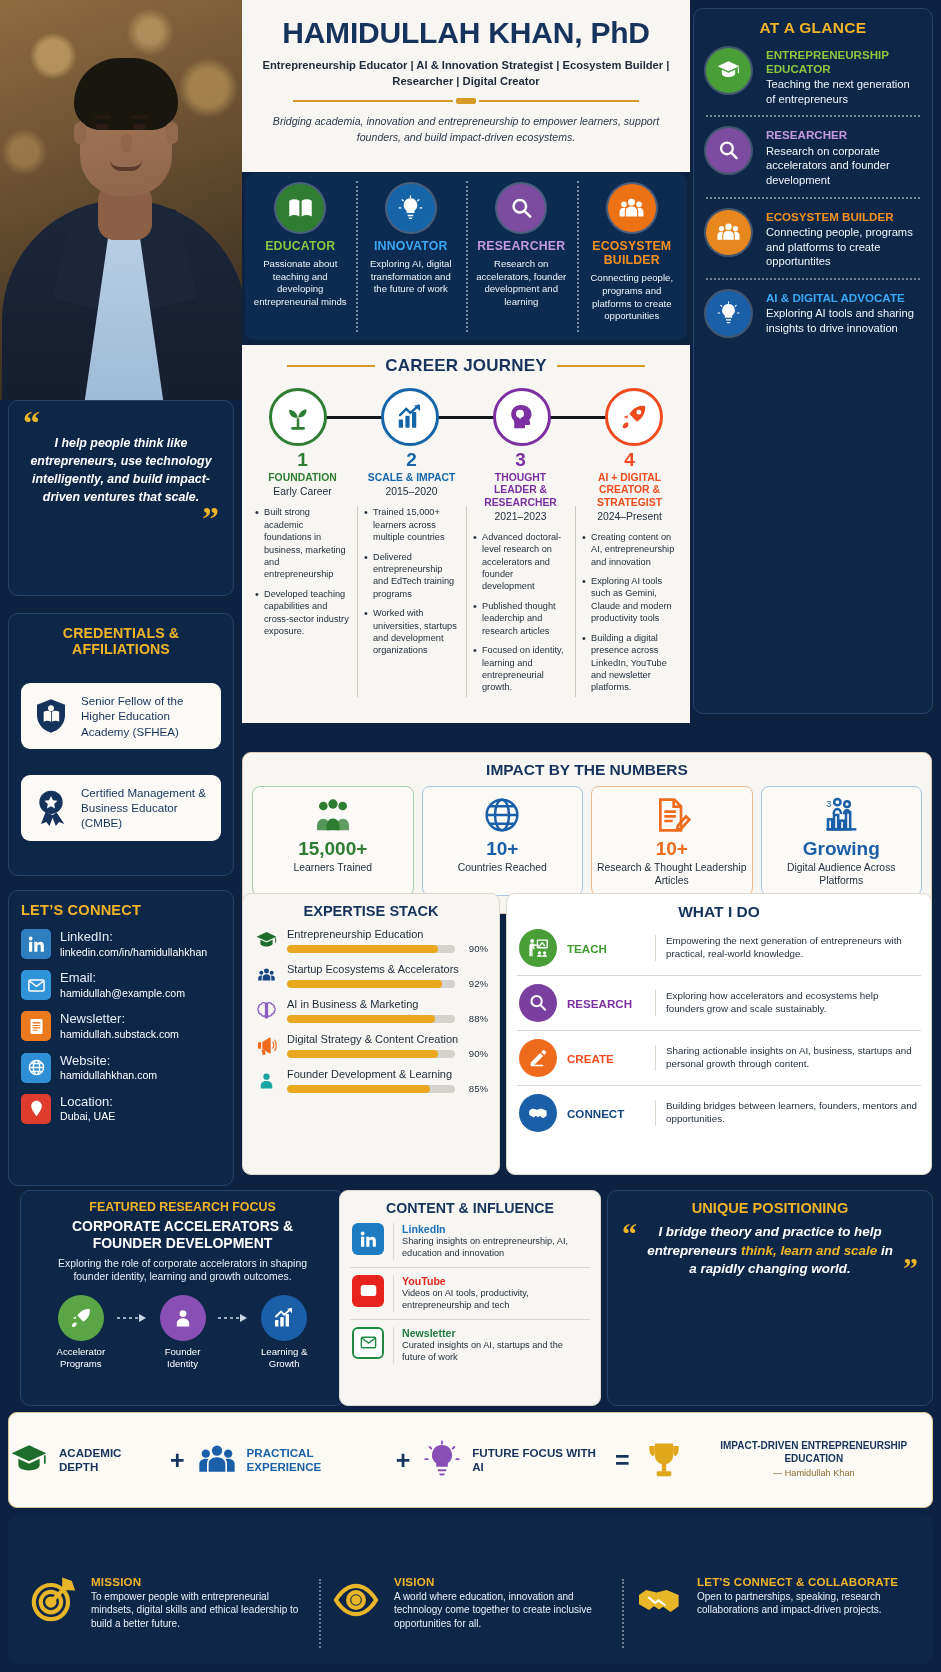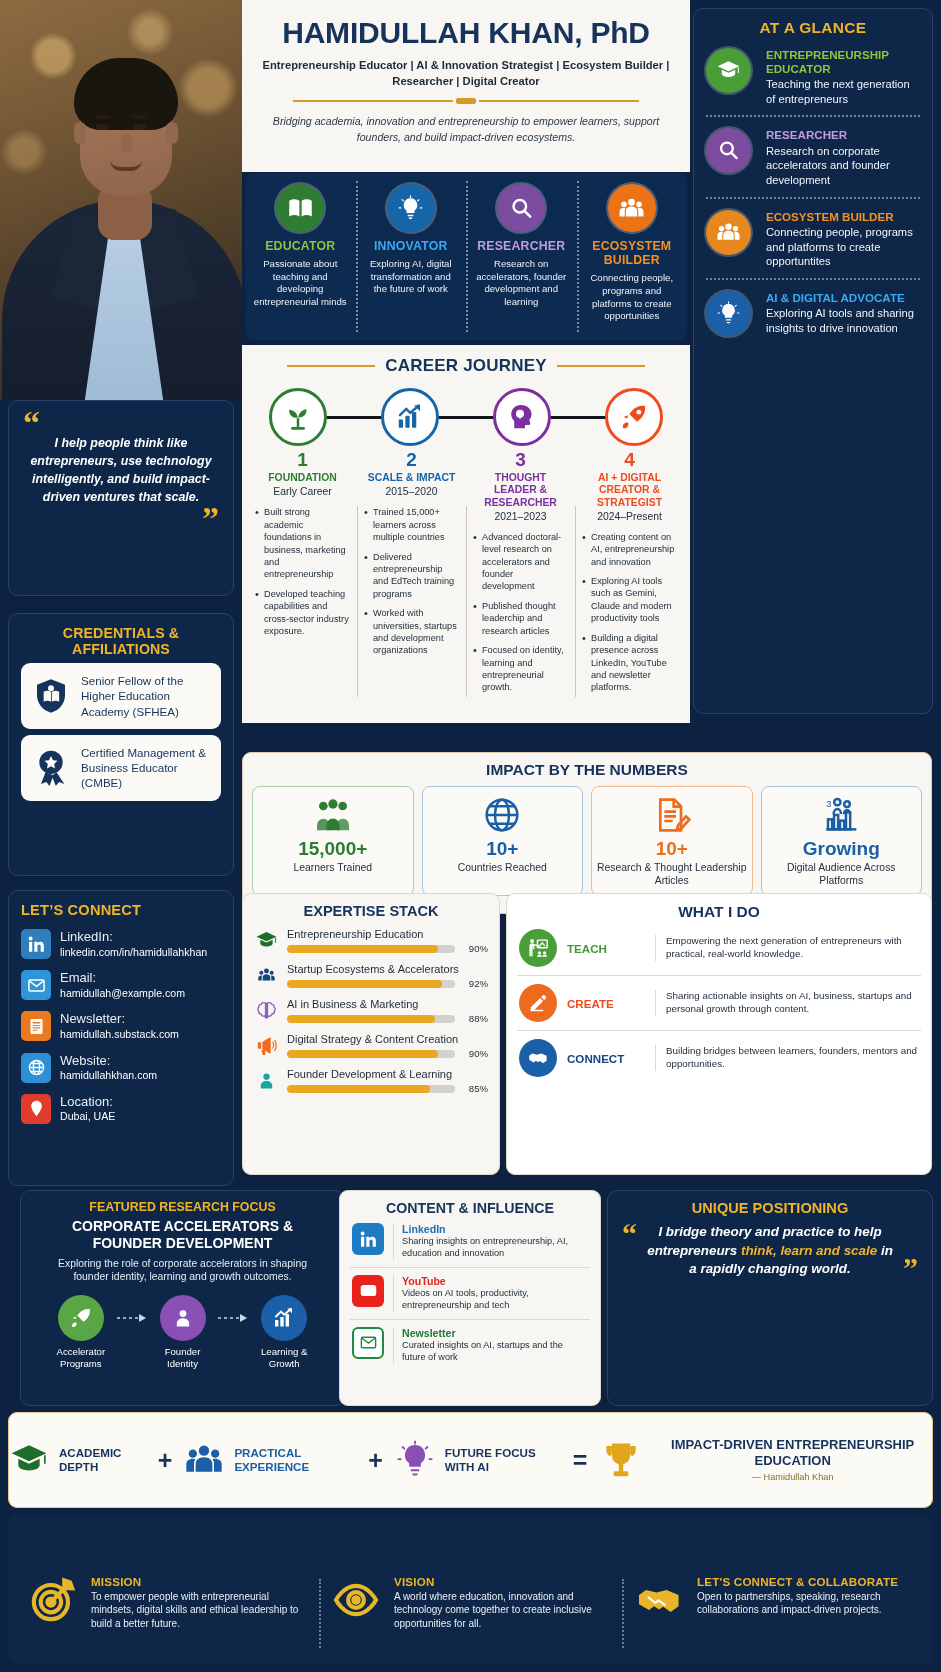--- a/index.html
+++ b/index.html
@@ -138,21 +138,21 @@
   .quote { left: 8px; top: 400px; width: 226px; height: 196px; padding: 12px 14px; }
   .q-mark { font-size: 34px; color: #f0b429; font-weight: bold; line-height: .6;
             font-family: "Liberation Serif", serif; }
   .q-text { font-size: 12.4px; color: #fff; font-style: italic; text-align: center;
             line-height: 1.45; padding: 2px 4px; font-weight: bold; }
   .q-close { text-align: right; }
 
   
   .creds { left: 8px; top: 613px; width: 226px; height: 263px; padding: 11px 12px; }
   .creds h2 { font-size: 14.2px; color: #f0b429; text-align: center; letter-spacing: .1px; }
-  .cred-item { background: #fbfaf7; border-radius: 9px; margin-top: 6px; padding: 10px 10px;
+  .cred-item { background: #fbfaf7; border-radius: 9px; margin-top: 26px; padding: 10px 10px;
                display: flex; gap: 10px; align-items: center; }
   .cred-txt { font-size: 11.6px; color: #16335c; line-height: 1.32; }
 
   
   .connect { left: 8px; top: 890px; width: 226px; height: 296px; padding: 11px 12px; }
   .connect h2 { font-size: 14.6px; color: #f0b429; letter-spacing: .2px; }
   .c-row { display: flex; gap: 9px; align-items: center; margin-top: 11px; }
   .c-ic { width: 30px; height: 30px; border-radius: 5px; flex: 0 0 30px;
           display: flex; align-items: center; justify-content: center; }
   .c-lab { font-size: 13px; color: #e8eef6; line-height: 1.28; }
@@ -226,21 +226,21 @@
   .u-mark { font-size: 30px; color: #f0b429; font-family: "Liberation Serif", serif;
             font-weight: bold; line-height: .72; }
 
   
   .equation { position: absolute; left: 8px; top: 1412px; width: 925px; height: 96px;
               background: #fbfaf5; border: 1px solid #e0c98f; border-radius: 9px;
               display: flex; align-items: center; justify-content: center; gap: 12px; }
   .eq-item { display: flex; align-items: center; gap: 10px; }
   .eq-lab { font-size: 11.6px; font-weight: bold; line-height: 1.2; }
   .eq-op { font-size: 25px; font-weight: bold; color: #16335c; }
-  .eq-final { font-size: 13px; font-weight: bold; color: #16335c; text-align: center; line-height: 1.25; }
+  .eq-final { font-size: 10px; font-weight: bold; color: #16335c; text-align: center; line-height: 1.25; }
   .eq-by { font-size: 9.2px; color: #8a6b2f; font-weight: normal; margin-top: 3px; }
 
   
   .footer { position: absolute; left: 8px; top: 1515px; width: 925px; height: 149px;
             background: #0e2748; border-radius: 9px; display: flex; padding: 12px 8px; }
   .f-col { flex: 1; display: flex; gap: 11px; padding: 0 12px; position: relative; margin-top: 48px; }
   .f-col + .f-col::before { content:""; position:absolute; left:0; top:4px; bottom:4px;
                             border-left: 2px dotted rgba(255,255,255,.4); }
   .f-ic { width: 52px; height: 52px; flex: 0 0 52px; }
   .f-name { font-size: 11.6px; font-weight: bold; color: #f0b429; letter-spacing: .2px; }
@@ -818,20 +818,32 @@
                 <path d="M10.8 21.6c0-1.6 1.3-2.6 2.8-2.6s2.8 1 2.8 2.6z"></path>
                 <circle cx="19.2" cy="17.3" r="1.8"></circle>
                 <path d="M16.4 21.6c0-1.6 1.3-2.6 2.8-2.6s2.8 1 2.8 2.6z"></path>
               </g>
             </svg>
           </div>
           <div class="w-name" style="color:#3f9a2f">TEACH</div>
           <div class="w-desc">Empowering the next generation of entrepreneurs with practical, real-world knowledge.</div>
         </div>
         <div class="w-row">
+          <div class="w-ic" style="background:#7b3fa0">
+            <svg width="22" height="22" viewBox="0 0 24 24" xmlns="http://www.w3.org/2000/svg">
+              <g fill="none" stroke="#fff" stroke-width="2.2">
+                <circle cx="10.5" cy="10" r="5.6"></circle>
+                <path d="M14.8 14.3l5 5" stroke-linecap="round"></path>
+              </g>
+            </svg>
+          </div>
+          <div class="w-name" style="color:#7b2fa0">RESEARCH</div>
+          <div class="w-desc">Exploring how accelerators and ecosystems help founders grow and scale sustainably.</div>
+        </div>
+        <div class="w-row">
           <div class="w-ic" style="background:#ee6a1c">
             <svg width="22" height="22" viewBox="0 0 24 24" xmlns="http://www.w3.org/2000/svg">
               <g fill="#fff">
                 <path d="M4.4 16.6l10-10 3.2 3.2-10 10-4 1z"></path>
                 <path d="M15.6 5.4l1.6-1.6c.6-.6 1.5-.6 2 0l1.2 1.2c.6.6.6 1.4 0 2l-1.6 1.6z"></path>
                 <rect x="4.4" y="19.4" width="13.4" height="1.5" rx=".6"></rect>
               </g>
             </svg>
           </div>
           <div class="w-name" style="color:#ef4b1f">CREATE</div>

